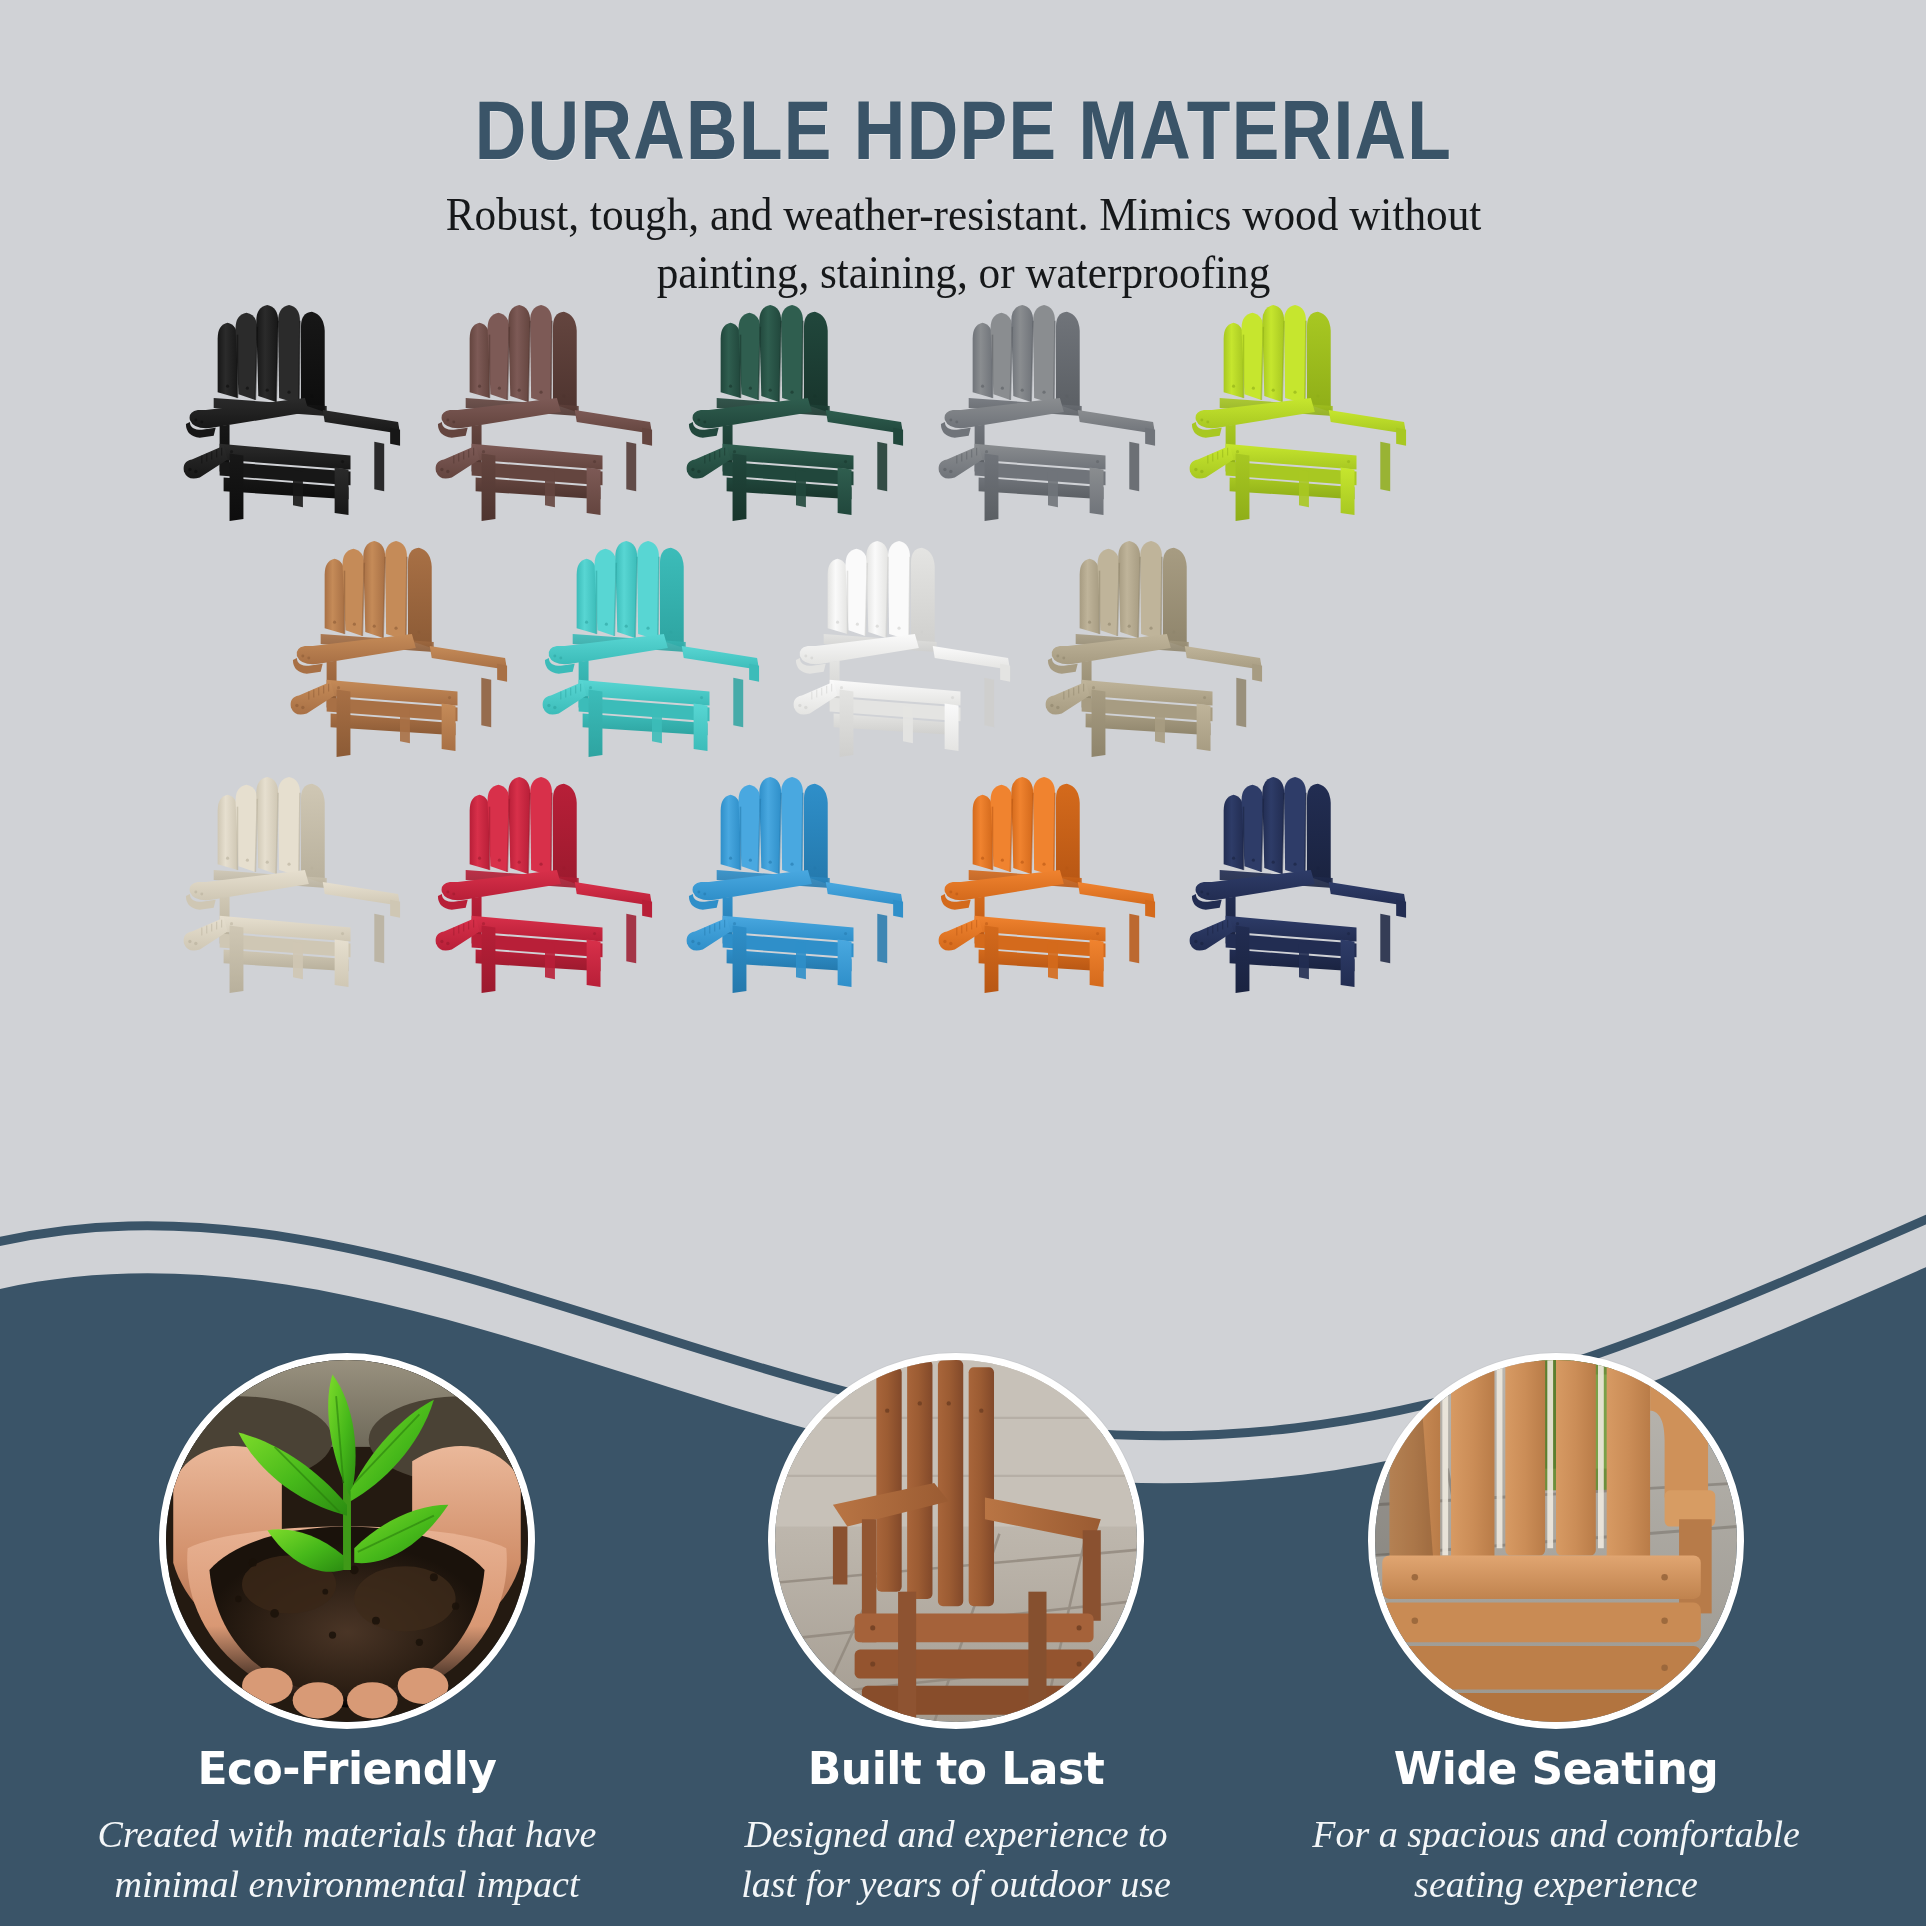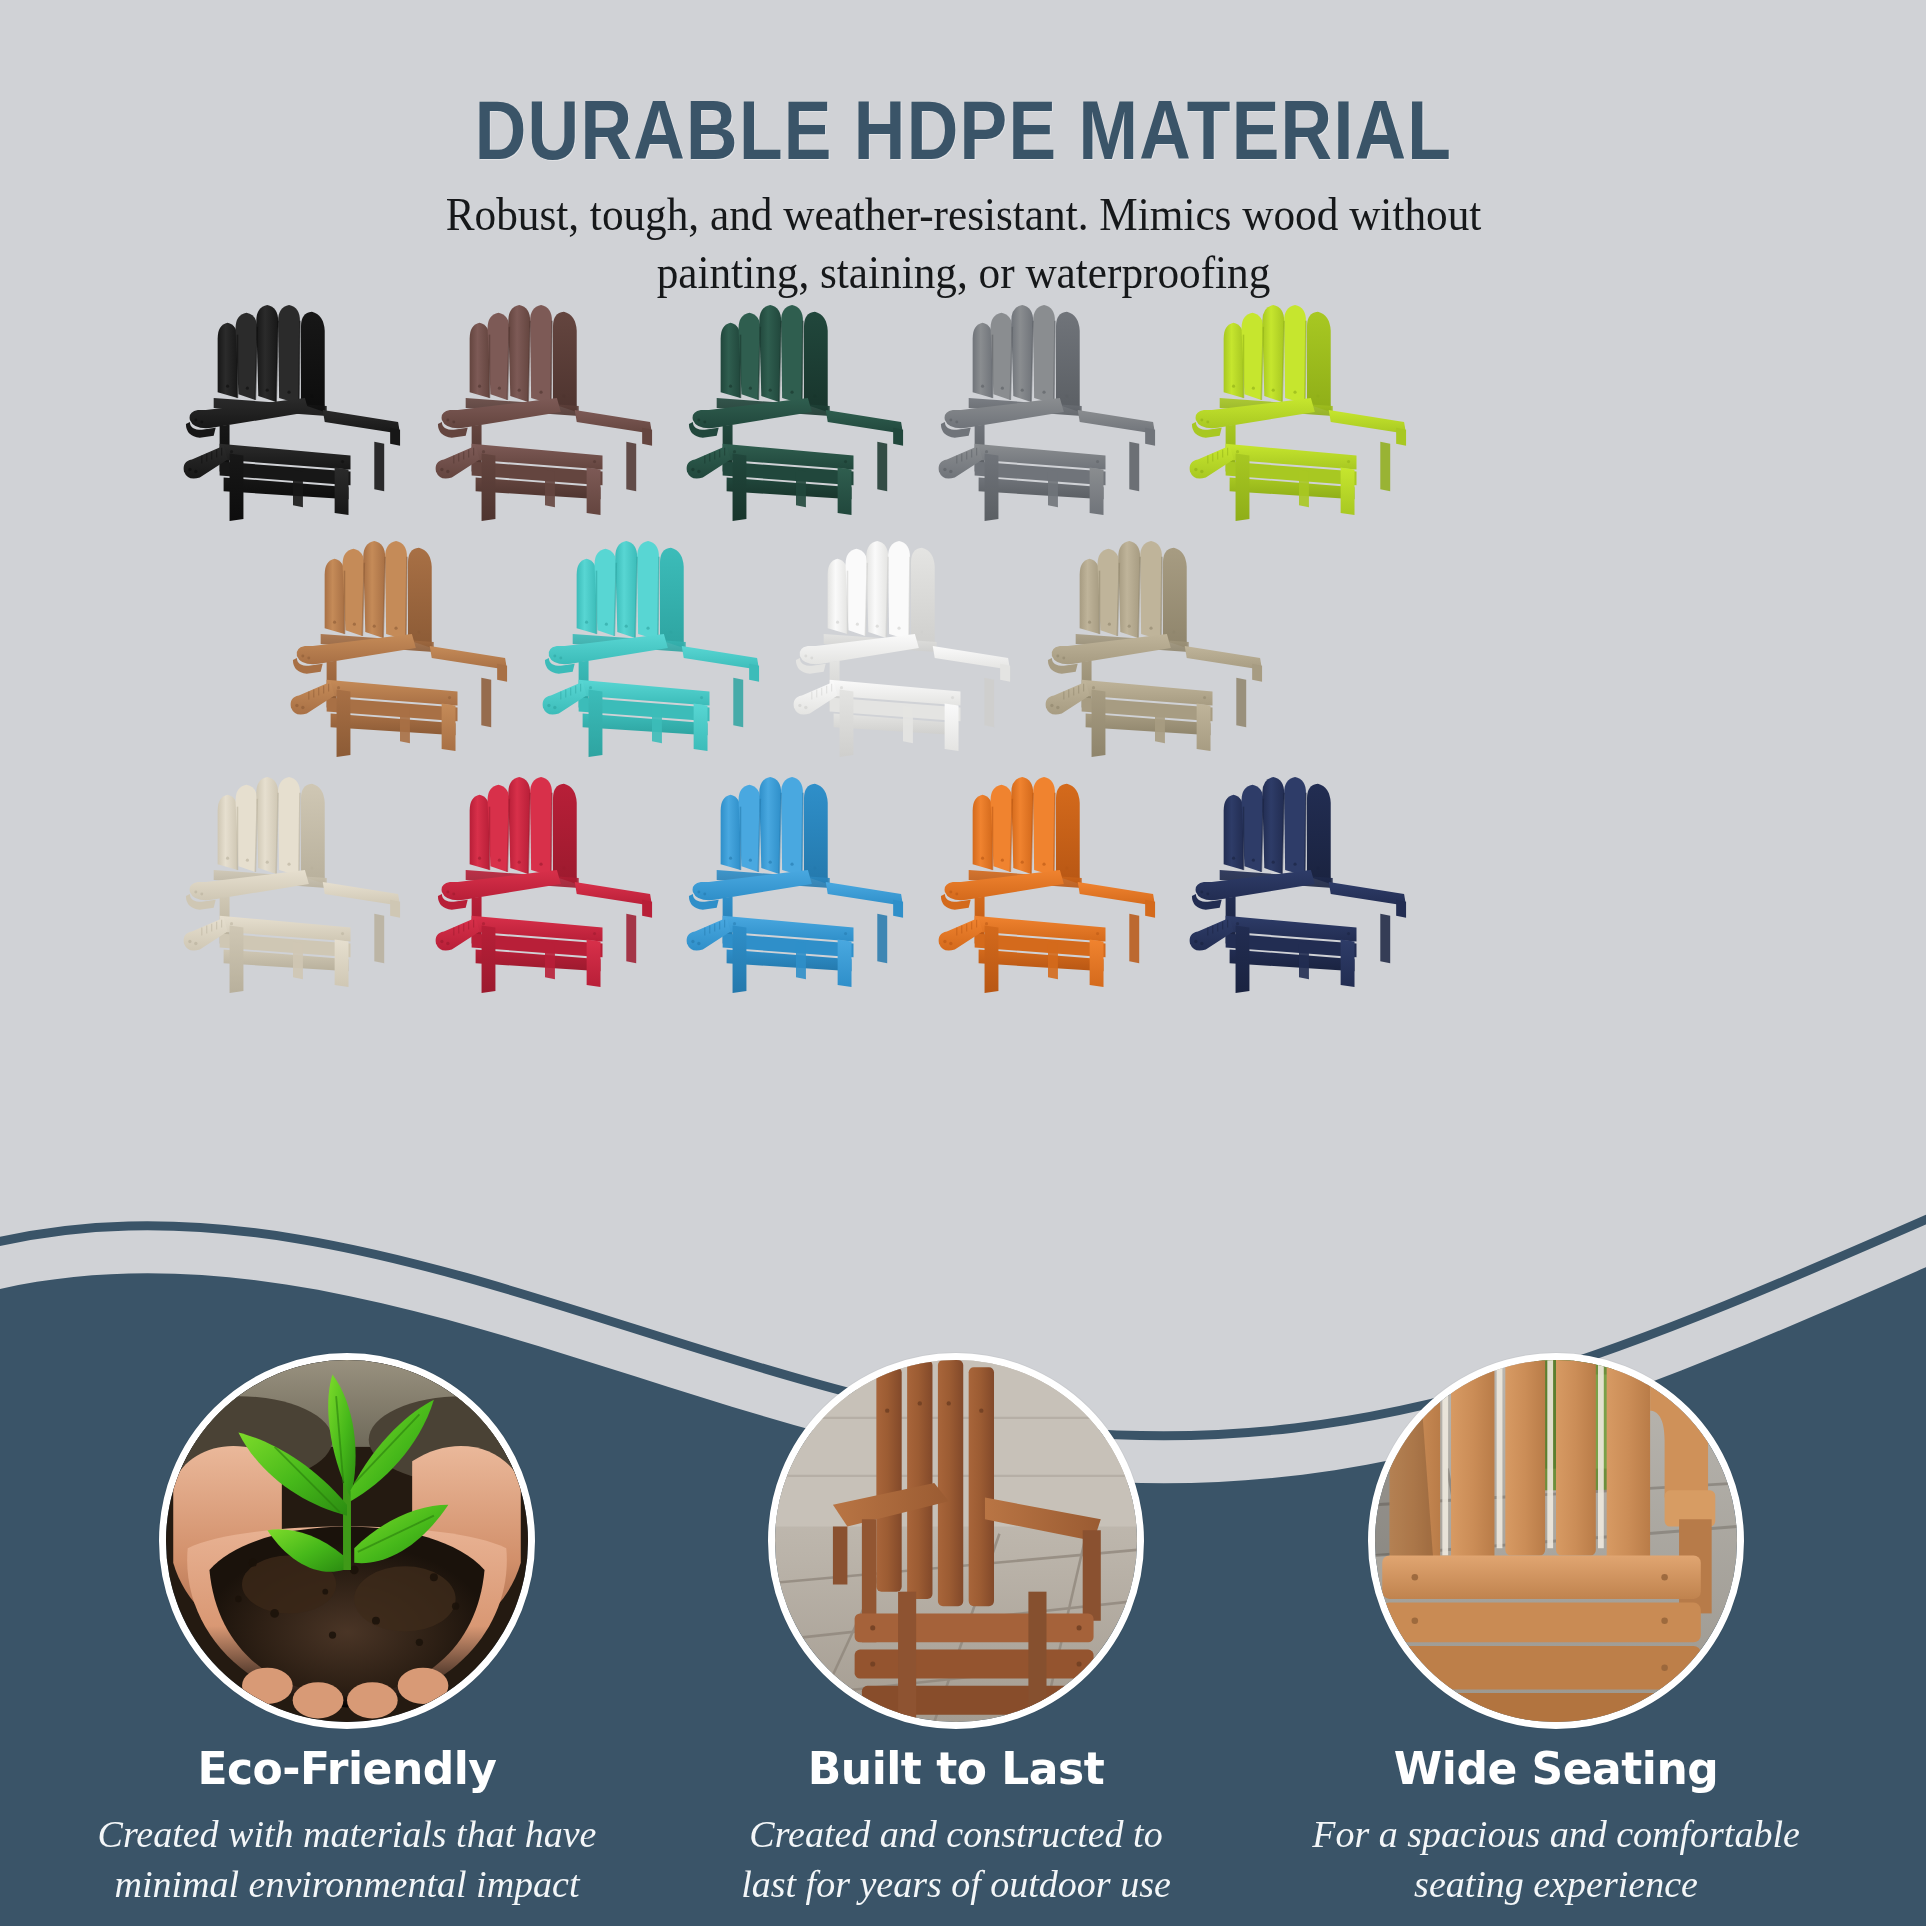--- a/index.html
+++ b/index.html
@@ -1618,21 +1618,21 @@
               <circle cx="84" cy="74" r=".7"></circle>
                 <circle cx="84" cy="84" r=".7"></circle>
               <circle cx="27" cy="74" r=".7"></circle>
                 <circle cx="27" cy="84" r=".7"></circle>
             </g>
           </svg>
         </div>
       </div>
       <div class="feature-title">Built to Last</div>
       <div class="feature-desc">
-        <div>Created and constructed to</div>
+        <div>Designed and experience to</div>
         <div>last for years of outdoor use</div>
       </div>
     </div>
 
     <div class="feature f3">
       <div class="circle">
         <div class="art">
           <svg viewBox="0 0 100 100" preserveAspectRatio="xMidYMid slice" aria-hidden="true">
             <defs>
               <linearGradient id="tanG" x1="0" y1="0" x2="1" y2="0">

